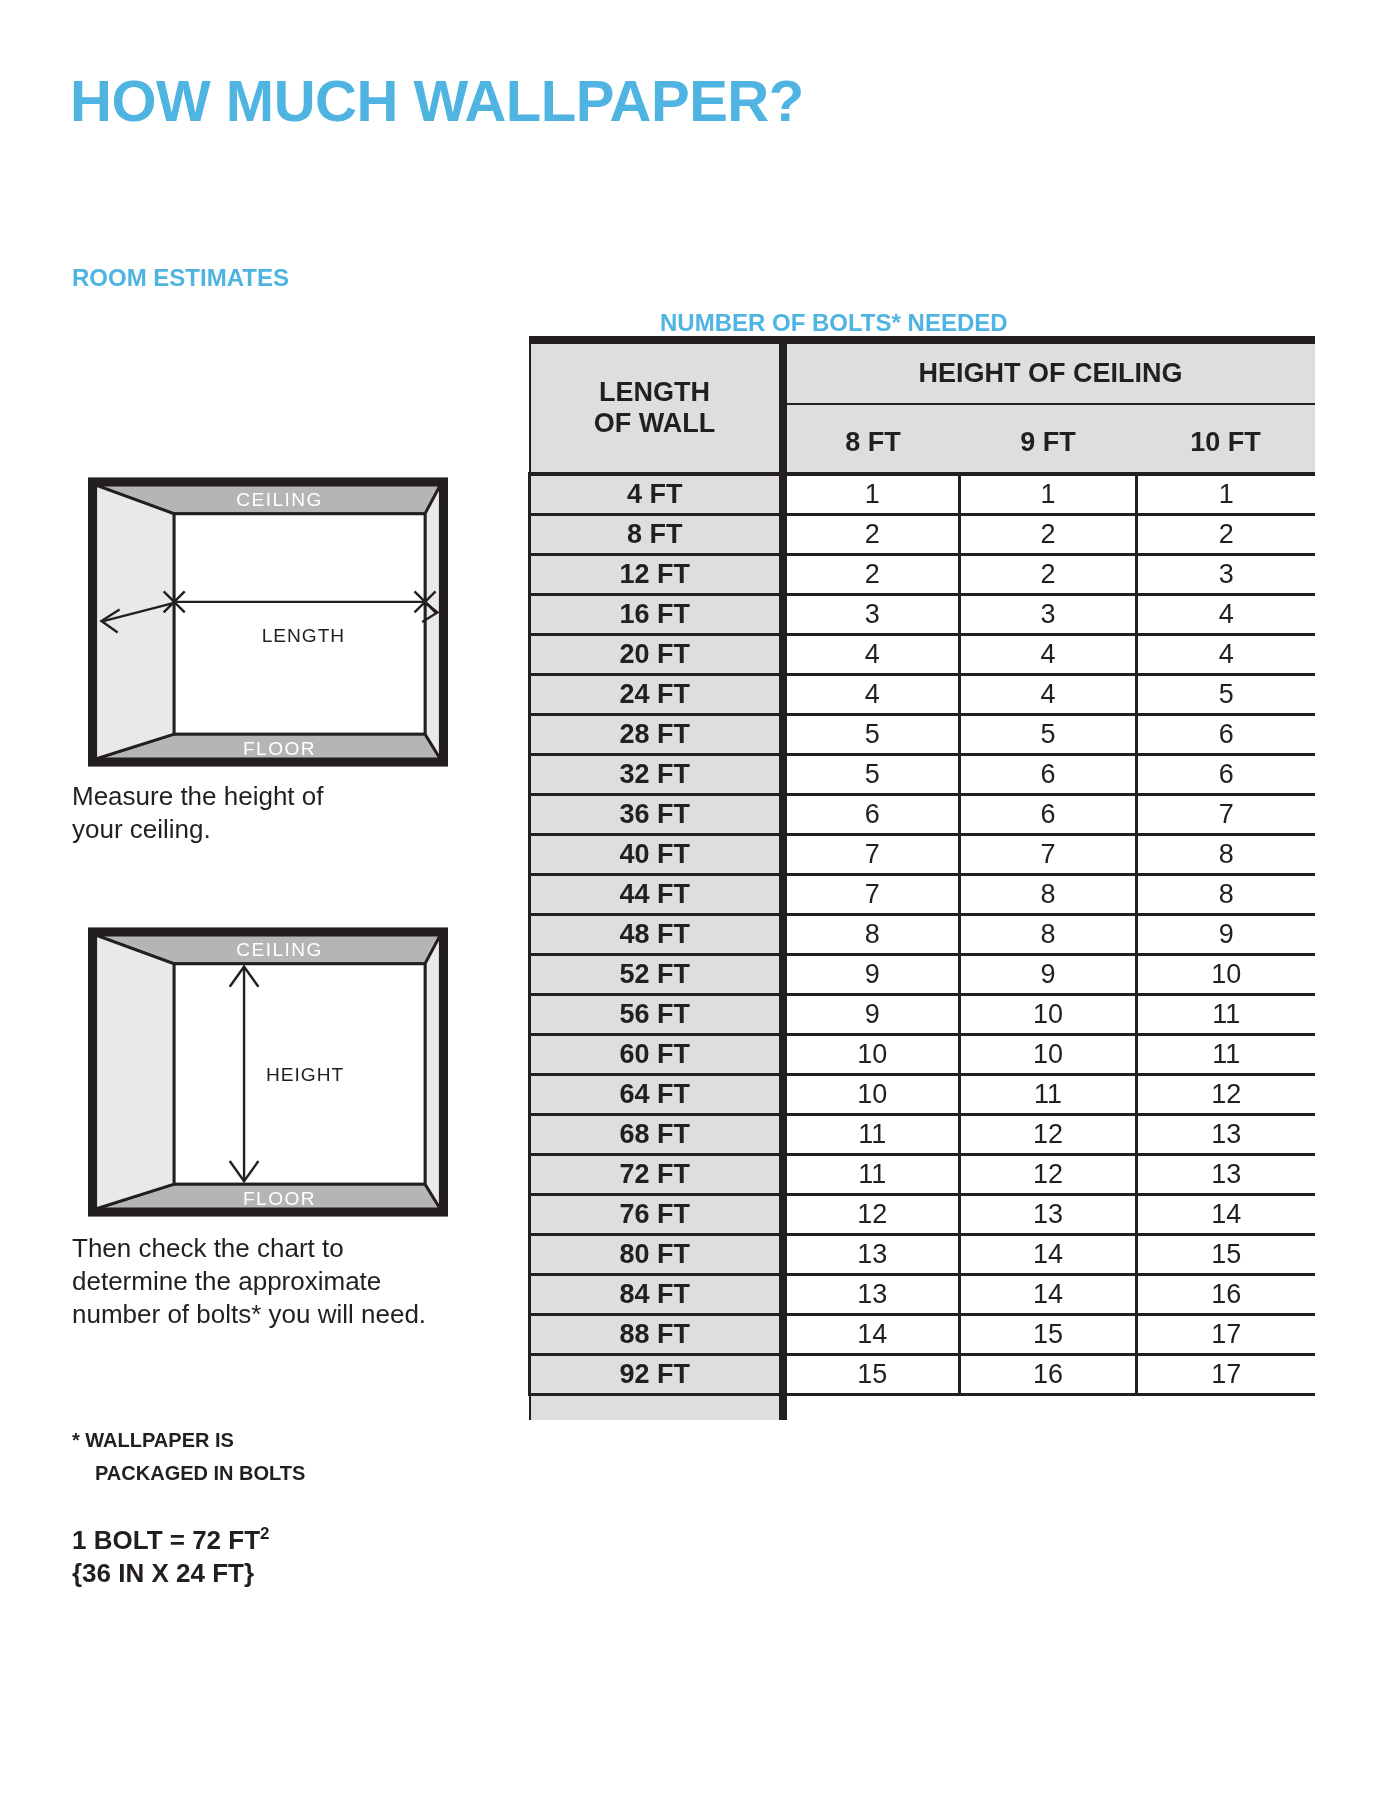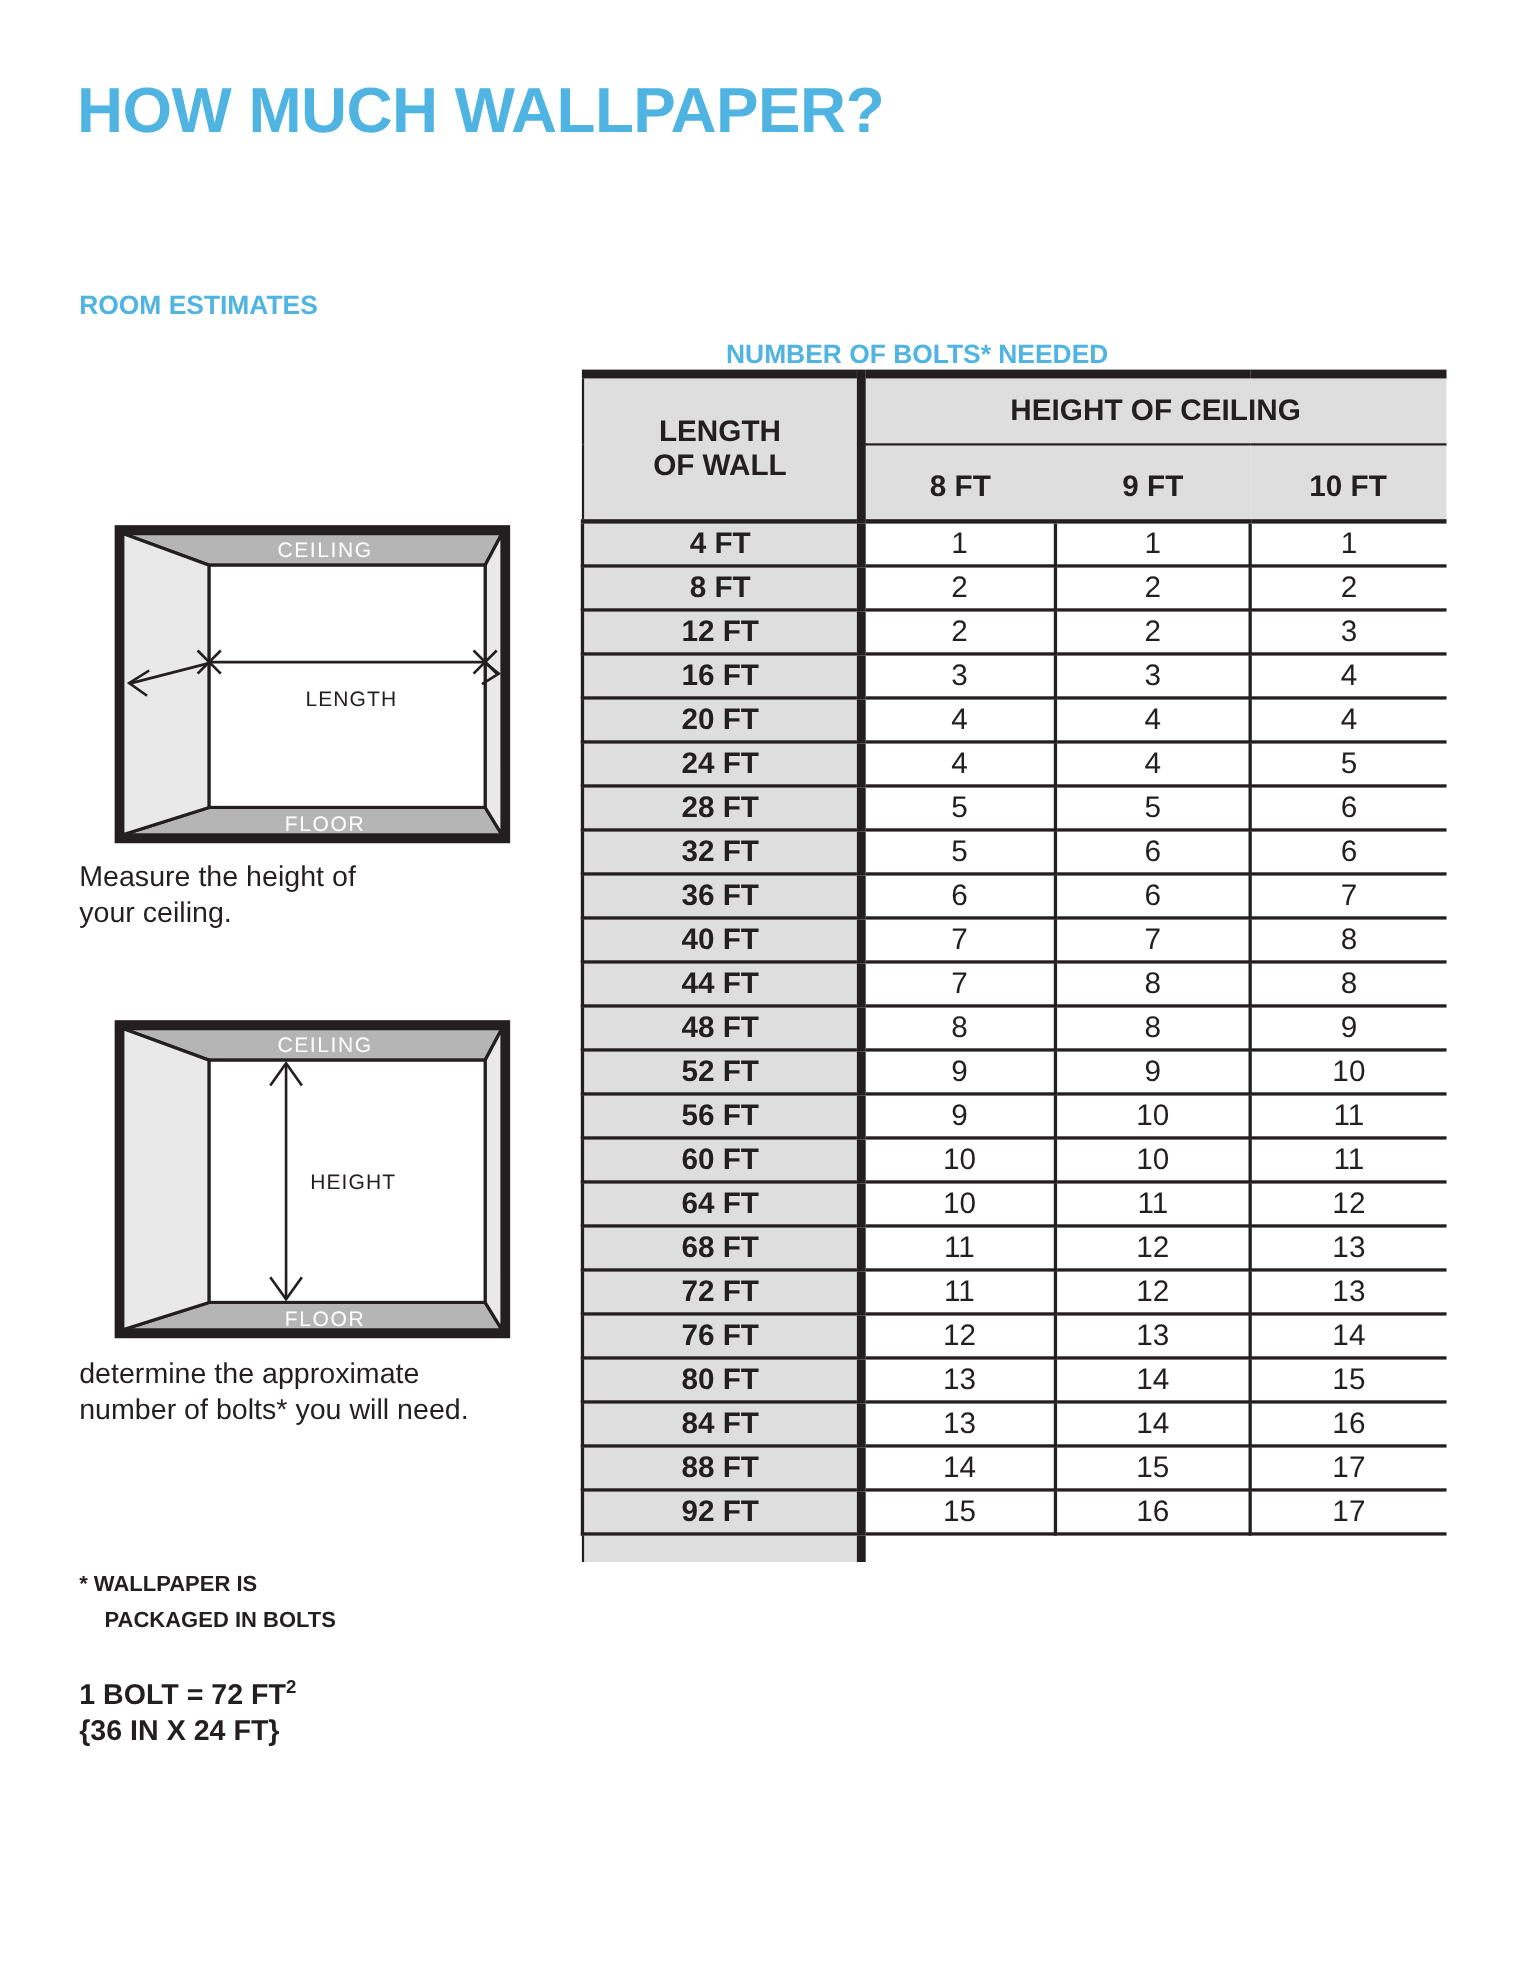--- a/index.html
+++ b/index.html
@@ -22,21 +22,21 @@
   .para{position:absolute;left:72px;font-size:26px;line-height:33px;color:var(--ink);}
   #para1{top:322px;}
   #para2{top:780px;}
   #para3{top:1232px;}
 
   .footnote{position:absolute;left:72px;top:1424px;font-size:20px;line-height:33px;font-weight:bold;}
   .footnote .indent{padding-left:23px;}
   .boltinfo{position:absolute;left:72px;top:1524px;font-size:26px;line-height:33px;font-weight:bold;}
   .boltinfo sup{font-size:17px;vertical-align:super;line-height:0;}
 
-  .diagram{position:absolute;left:88px;width:376px;height:368px;padding-left:16px;}
+  .diagram{position:absolute;left:72px;width:376px;height:368px;padding-left:16px;}
   #diagram1{top:438px;}
   #diagram2{top:888px;}
   .diagram svg{display:block;width:100%;height:100%;}
   .diagram .stroke{stroke:var(--ink);stroke-width:3;}
   .diagram text{font-family:"Liberation Sans","DejaVu Sans",sans-serif;}
   .diagram .band-label{font-size:20px;fill:#ffffff;letter-spacing:1.5px;}
   .diagram .measure-label{font-size:20px;fill:var(--ink);letter-spacing:1px;}
   .diagram .arrow{stroke:var(--ink);stroke-width:2.5;fill:none;}
 
   .tablewrap{position:absolute;left:528px;top:336px;}
@@ -111,20 +111,21 @@
       <g>
         <line class="arrow" x1="163" y1="42" x2="163" y2="264"></line>
         <polyline class="arrow" points="148,62 163,41 178,62"></polyline>
         <polyline class="arrow" points="148,244 163,265 178,244"></polyline>
       </g>
       <text class="measure-label" x="186" y="160" text-anchor="start">HEIGHT</text>
     </svg>
   </div>
 
   <div class="para" id="para3">
+    <div>Then check the chart to</div>
     <div>determine the approximate</div>
     <div>number of bolts* you will need.</div>
   </div>
 
   <div class="footnote">
     <div>* WALLPAPER IS</div>
     <div class="indent">PACKAGED IN BOLTS</div>
   </div>
 
   <div class="boltinfo">

